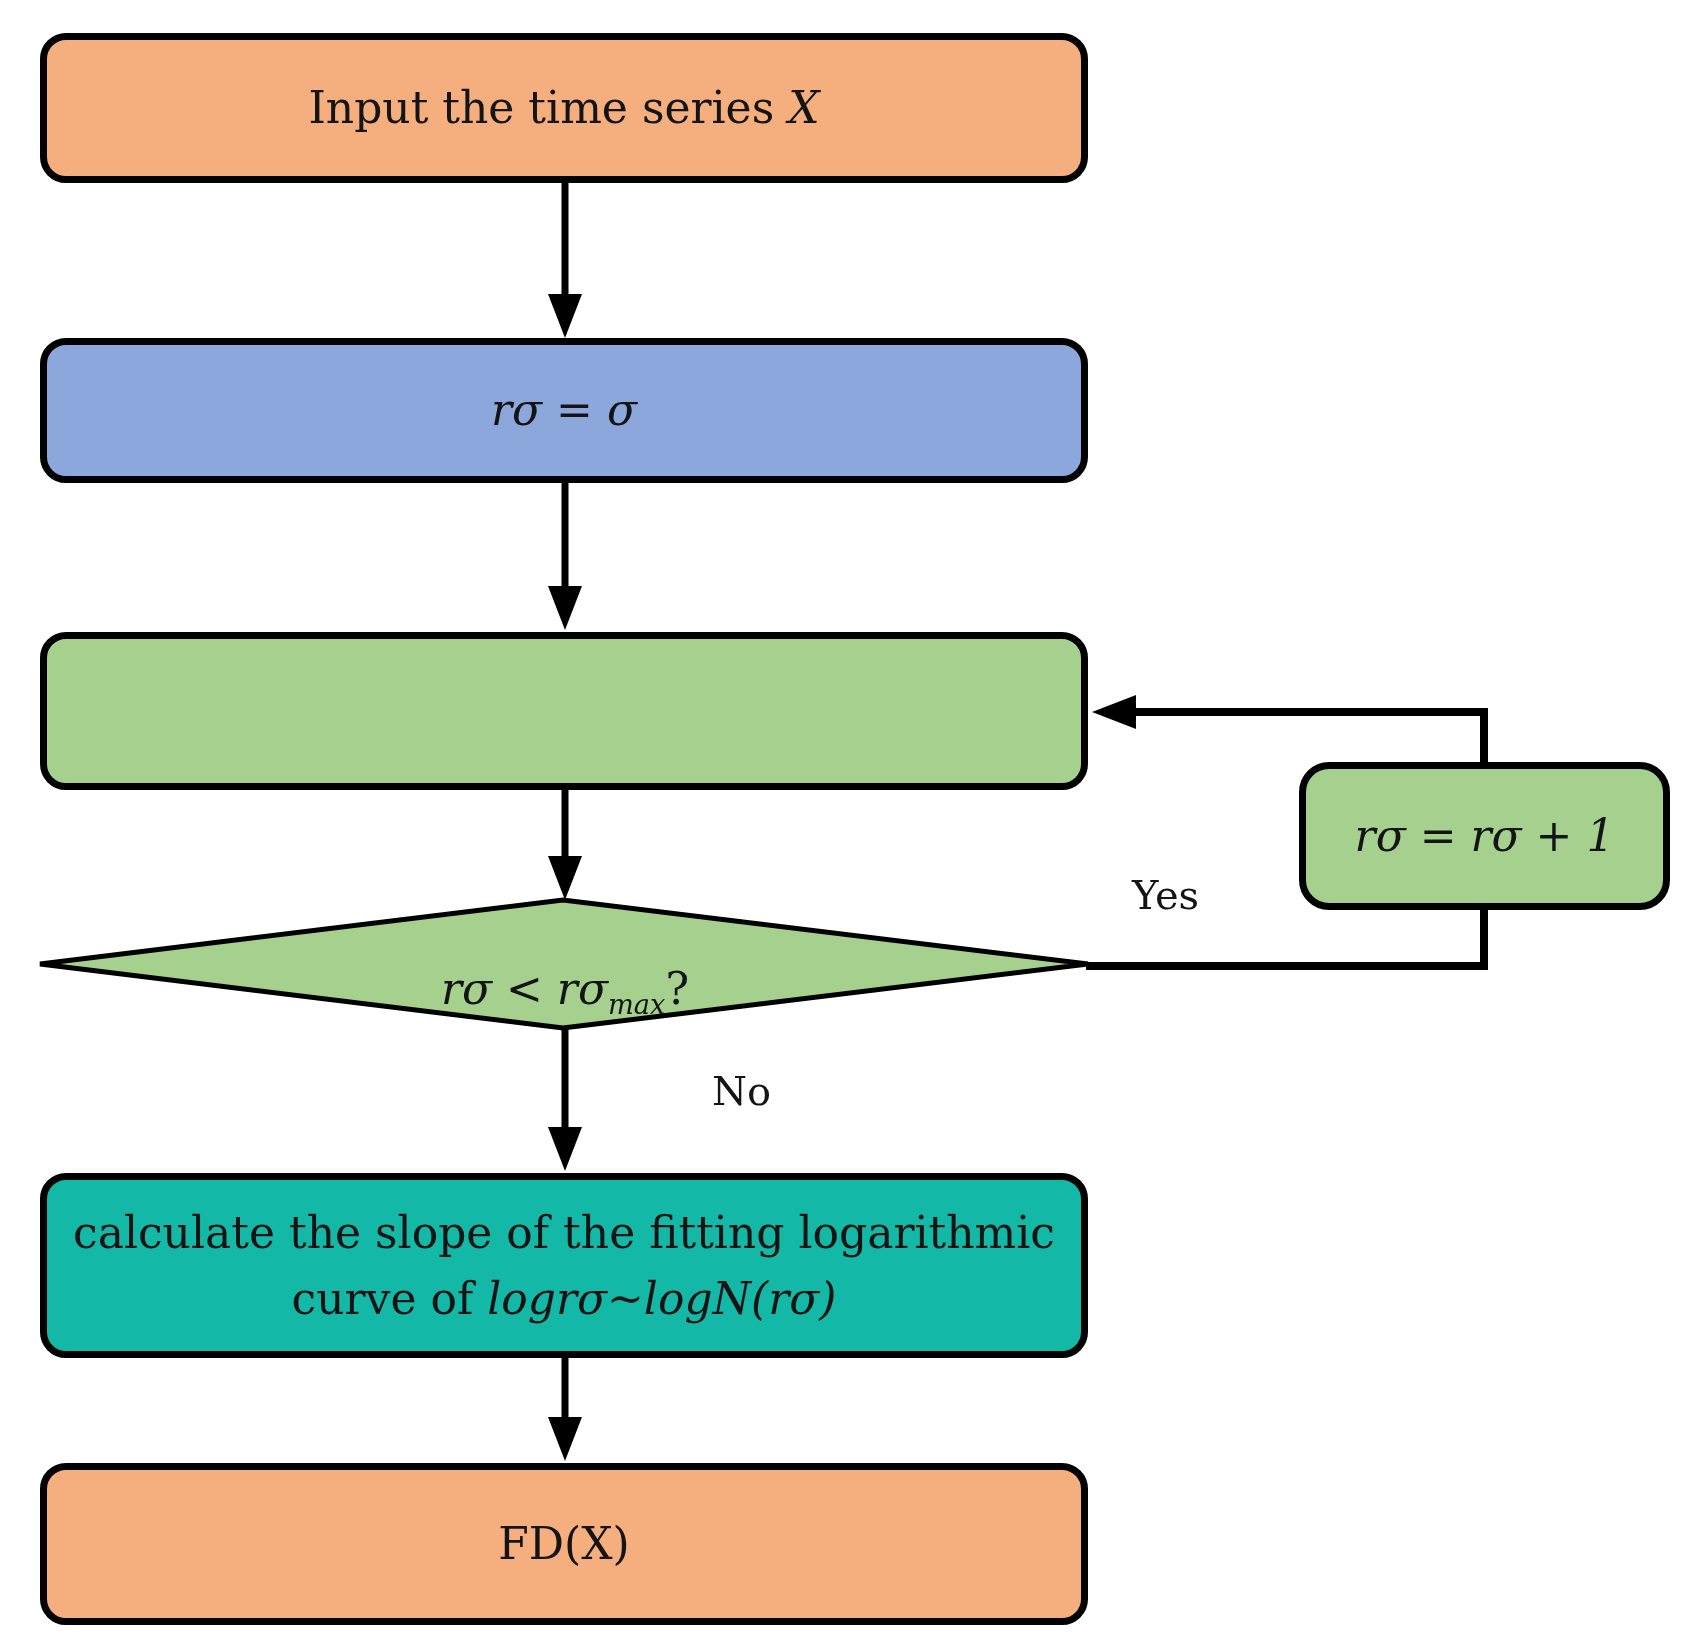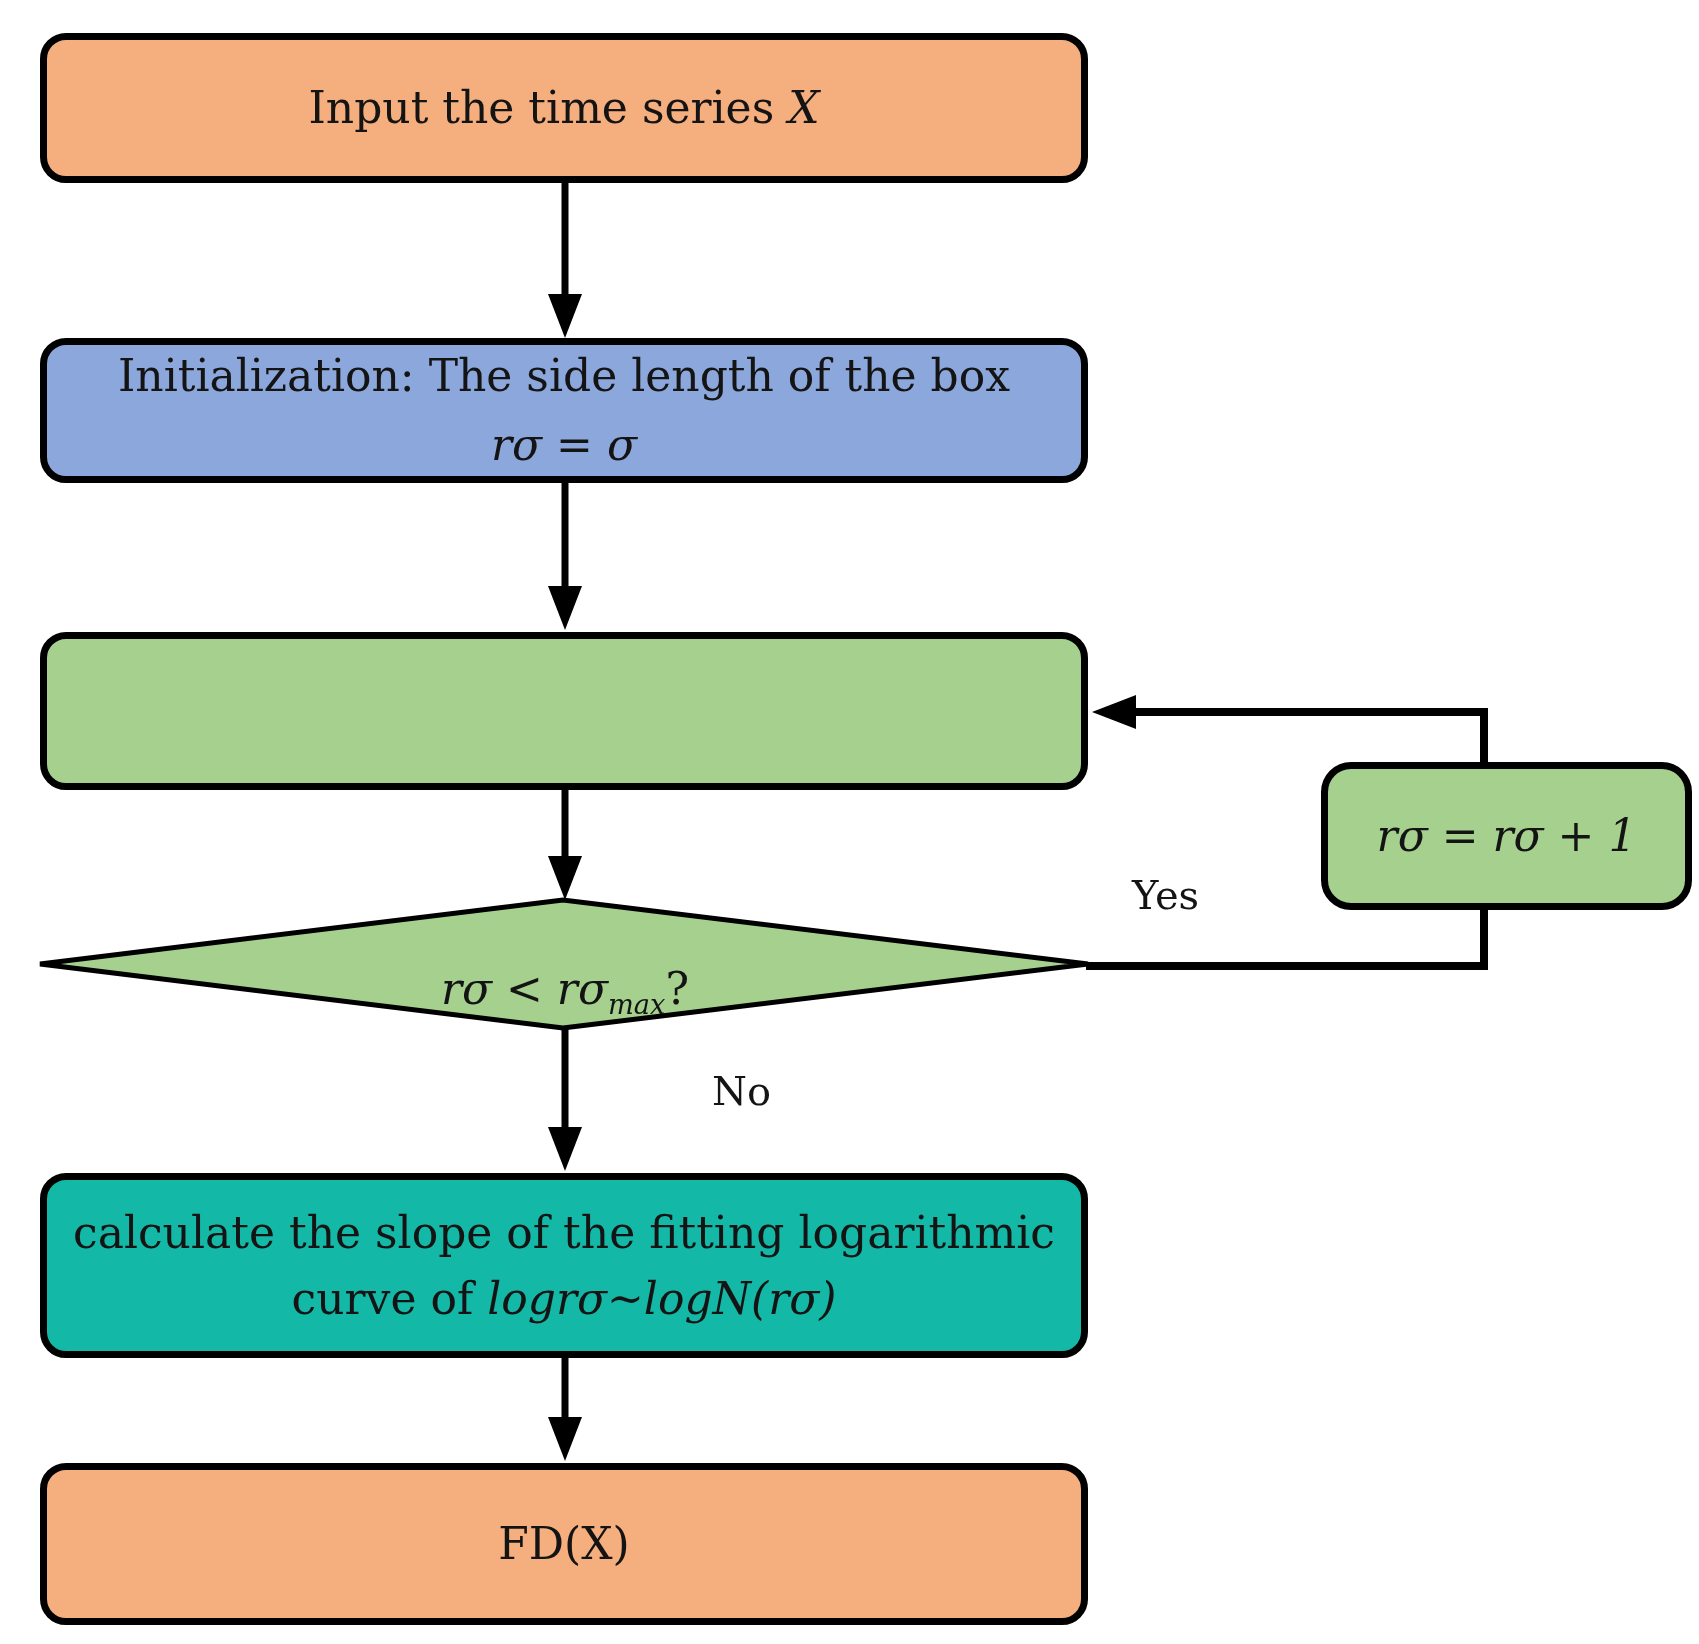--- a/index.html
+++ b/index.html
@@ -85,36 +85,35 @@
   </svg>
 
   <div class="node" style="left: 40px; top: 33px; width: 1048px; height: 150px; background-color: rgb(245, 174, 125);">
     <div class="line">
       <span>Input the time series</span>
       <i>X</i>
     </div>
   </div>
 
   <div class="node" style="left: 40px; top: 338px; width: 1048px; height: 145px; line-height: 1.55; background-color: rgb(140, 167, 219);">
-    <div class="line">Initialization: The side length of the box</div>
     <div class="line">
       <i>rσ = σ</i>
     </div>
   </div>
 
   <div class="node" style="left: 40px; top: 632px; width: 1048px; height: 158px; line-height: 1.55; background-color: rgb(165, 208, 142);">
   </div>
 
   <div class="diamond-label" style="left:140px; top:918px; width:850px; height:96px;">
     <span class="line">
       <i>rσ &lt; rσ</i><sub class="mx"><i>max</i></sub><span>?</span>
     </span>
   </div>
 
-  <div class="node" style="left: 1299px; top: 762px; width: 371px; height: 148px; border-radius: 30px; background-color: rgb(165, 208, 142); margin-left: 22px;">
+  <div class="node" style="left: 1299px; top: 762px; width: 371px; height: 148px; border-radius: 30px; background-color: rgb(165, 208, 142);">
     <div class="line">
       <i>rσ = rσ + 1</i>
     </div>
   </div>
 
   <div class="node" style="left: 40px; top: 1173px; width: 1048px; height: 185px; line-height: 1.5; background-color: #14b8a6;">
     <div class="line">calculate the slope of the fitting logarithmic</div>
     <div class="line">
       <span>curve of</span>
       <i>logrσ~logN(rσ)</i>

